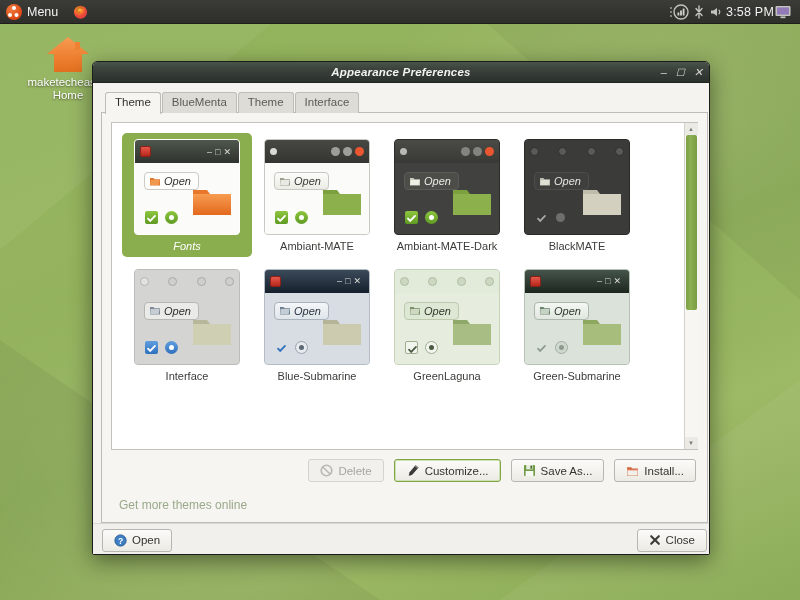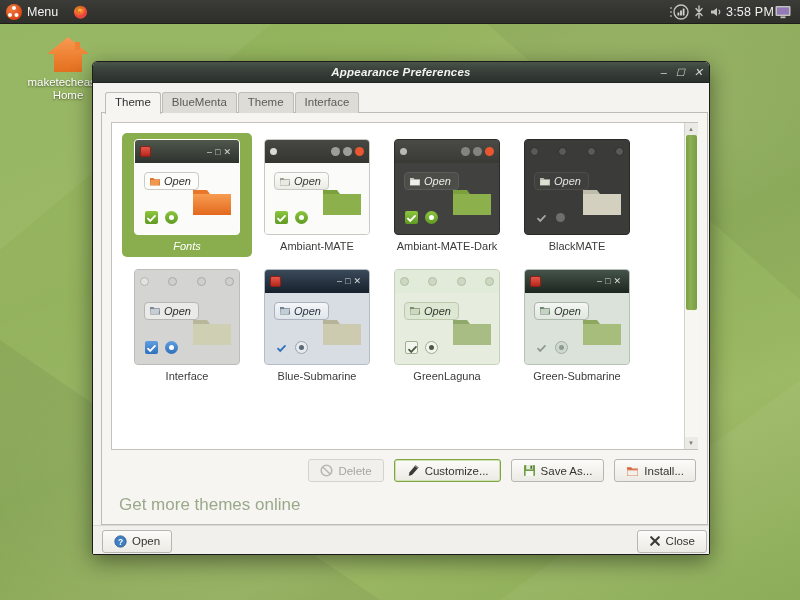--- a/index.html
+++ b/index.html
@@ -145,21 +145,21 @@
     min-height:23px; display:inline-flex; align-items:center; gap:5px;
     padding:3px 11px; font-size:11.5px; color:#35352f; border:1px solid #b7b6b0;
     border-radius:3px; background:linear-gradient(180deg,#fbfbf9,#eceae4);
     line-height:14px; white-space:nowrap;
   }
   .btn.disabled { color:#a7a6a0; background:#f1f0ec; border-color:#d4d3cd; }
   .btn.focused { border-color:#7fa544; box-shadow: inset 0 0 0 1px #cfe0b2; }
 
   
   #link-row { padding:13px 4px 0 8px; flex:1; }
-  #more-link { font-size:17px; color:#9aa98b; }
+  #more-link { font-size:12px; color:#9aa98b; }
 
   
   #footer {
     height:41px; border-top:1px solid #d9d8d2; background:#f1f0ec;
     display:flex; align-items:center; justify-content:space-between; padding:0 9px;
     margin:0 -8px 0 -8px;
   }
 
   .gi { flex:none; display:inline-block; vertical-align:middle; }
 </style>

